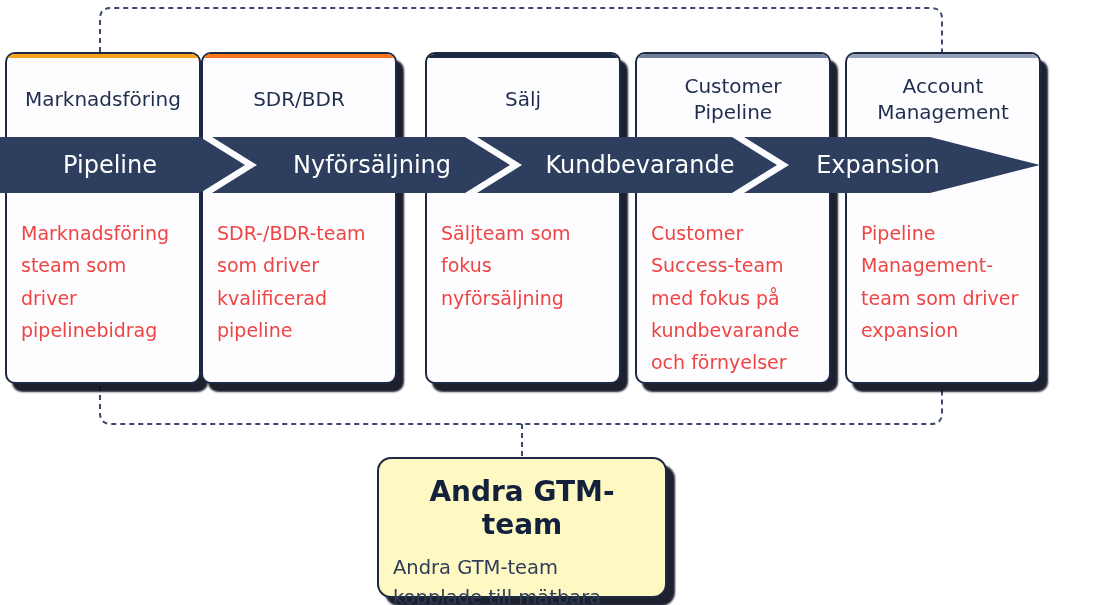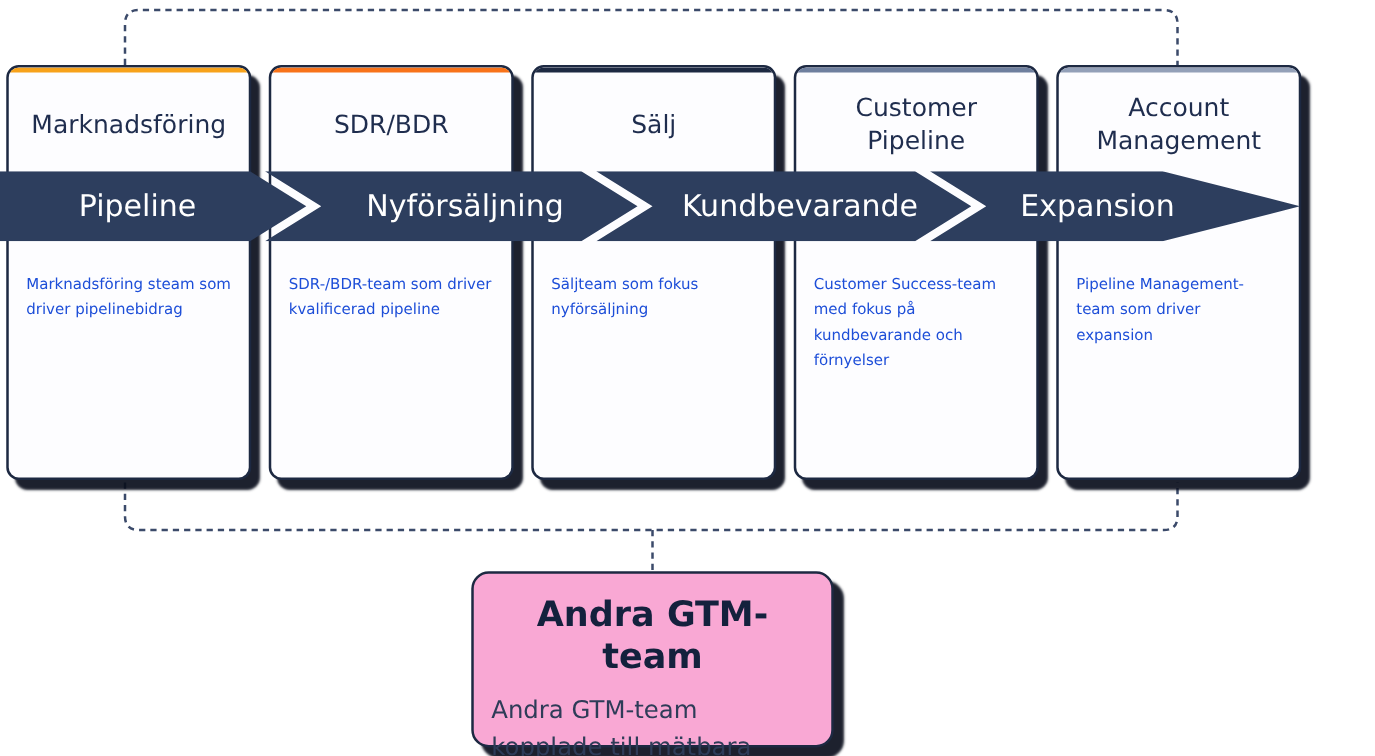--- a/index.html
+++ b/index.html
@@ -25,34 +25,34 @@
     z-index:1; overflow:hidden;
   }
   .card .accent { height:4px; width:100%; }
   .card .card-title {
     height:81px; display:flex; align-items:center; justify-content:center;
     text-align:center; padding:0 8px;
     font-size:20px; line-height:1.3; color:#1f2d4e;
   }
   .card .card-body {
     padding:78px 14px 0 14px;
-    font-size:12px; line-height:1.7; color:#1d4ed8;
+    font-size:19px; line-height:1.7; color:#ef4444;
   }
 
   
   .ribbon { position:absolute; left:0; top:137px; width:1041px; height:56px; z-index:2; }
   .ribbon text {
     font-family:"DejaVu Sans", sans-serif;
     font-size:24px; fill:#ffffff;
   }
 
   
   .bottom-card {
     position:absolute; left:377px; top:457px; width:290px; height:141px;
-    background:#f9a8d4;
+    background:#fef9c3;
     border:2px solid #1d2942;
     border-radius:14px;
     box-shadow:8px 8px 2px rgba(10,14,28,0.92);
     z-index:1; padding:16px 14px 0 14px;
   }
   .bottom-card .bc-title {
     text-align:center; font-size:28px; font-weight:600; color:#14213d;
     margin-bottom:12px;
   }
   .bottom-card .bc-body {
@@ -69,21 +69,21 @@
     <path d="M 100 386 L 100 413 Q 100 424 111 424 L 931 424 Q 942 424 942 413 L 942 386" fill="none" stroke="#3b4a6a" stroke-width="2" stroke-dasharray="5 4"></path>
     <path d="M 522 424 L 522 457" fill="none" stroke="#3b4a6a" stroke-width="2" stroke-dasharray="5 4"></path>
   </svg>
 
   <div class="card" style="left:5px">
     <div class="accent" style="background: rgb(247, 162, 27);"></div>
     <div class="card-title">Marknadsföring</div>
     <div class="card-body">Marknadsföring steam som driver pipelinebidrag</div>
   </div>
 
-  <div class="card" style="left:215px">
+  <div class="card" style="left:201px">
     <div class="accent" style="background: rgb(248, 115, 26);"></div>
     <div class="card-title">SDR/BDR</div>
     <div class="card-body">SDR-/BDR-team som driver kvalificerad pipeline</div>
   </div>
 
   <div class="card" style="left:425px">
     <div class="accent" style="background: rgb(29, 41, 66);"></div>
     <div class="card-title">Sälj</div>
     <div class="card-body">Säljteam som fokus nyförsäljning</div>
   </div>

